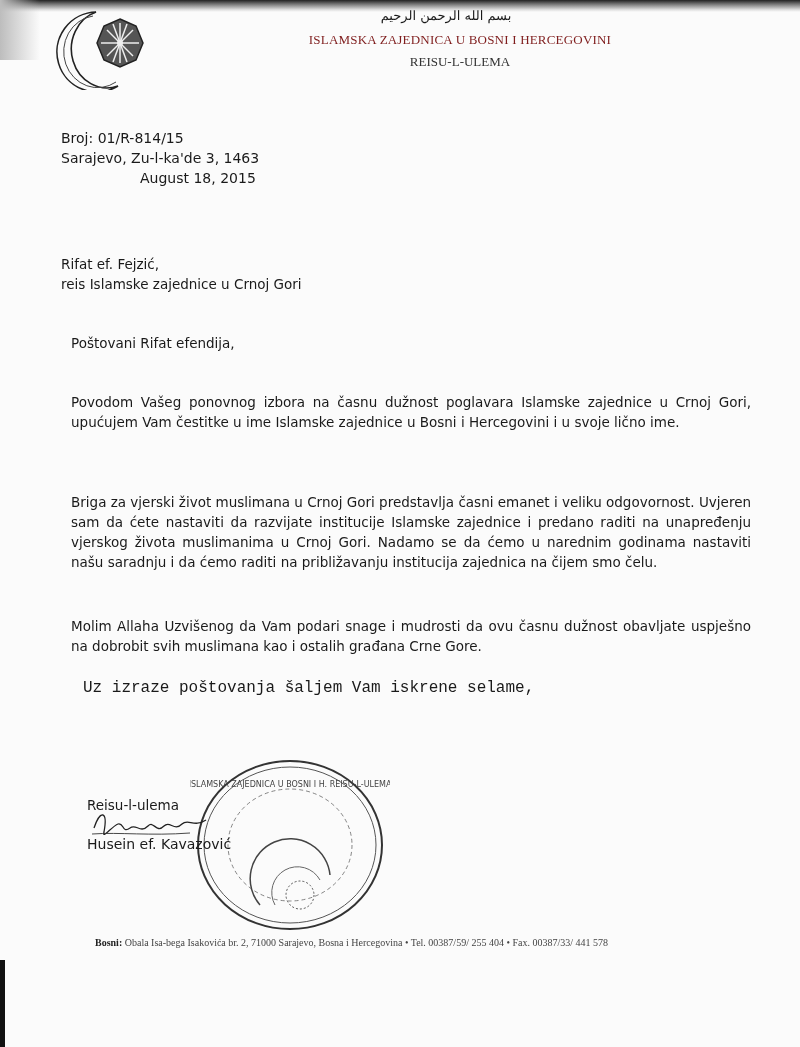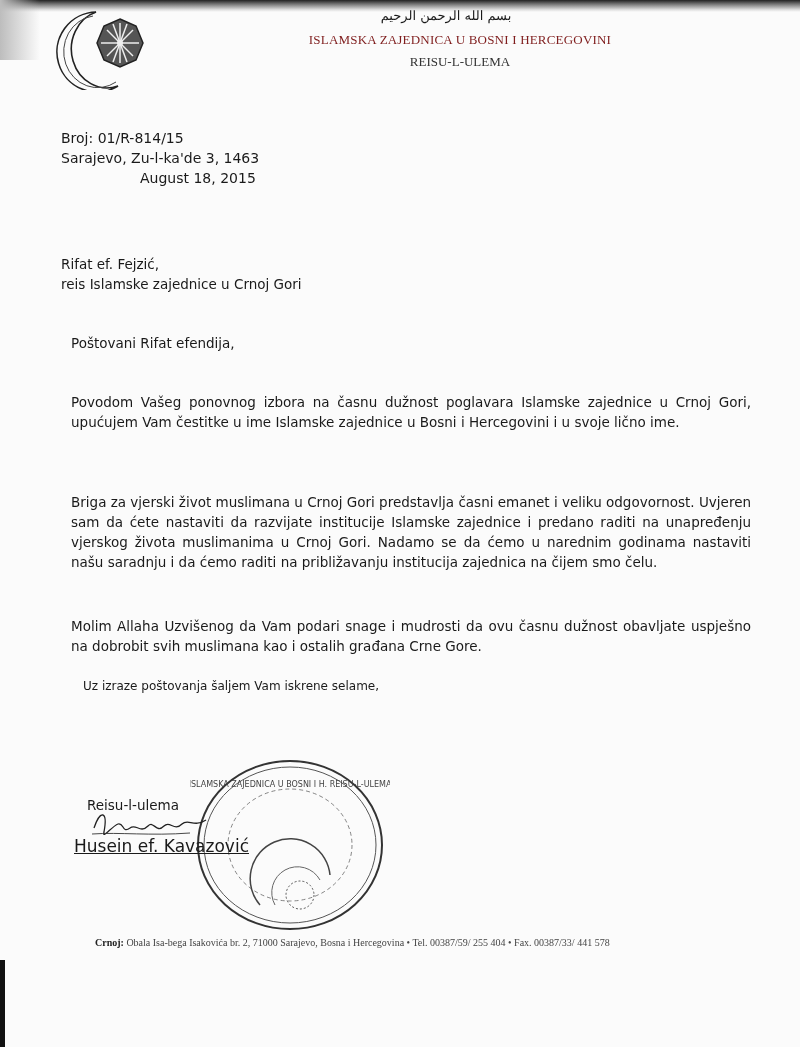--- a/index.html
+++ b/index.html
@@ -39,23 +39,23 @@
   .date { left: 140px; top: 168px; text-align: center; }
   .recipient { position: absolute; left: 61px; top: 254px; font-size: 13.5px; line-height: 20px; }
   .salutation { position: absolute; left: 71px; top: 335px; font-size: 13.5px; }
   .para {
     position: absolute; left: 71px; width: 680px; font-size: 13.5px; line-height: 20px;
     text-align: justify;
   }
   .p1 { top: 368px; margin-top: 24px; }
   .p2 { top: 453px; margin-top: 39px; }
   .p3 { top: 582px; margin-top: 34px; }
-  .closing { position: absolute; left: 83px; top: 679px; font-size: 12px; }
+  .closing { position: absolute; left: 83px; top: 679px; font-size: 16px; font-family: Liberation Mono, monospace; }
   .sig-title { position: absolute; left: 87px; top: 797px; font-size: 13.5px; }
-  .sig-name { position: absolute; left: 74px; top: 836px; font-size: 17px; text-decoration: underline; }
+  .sig-name { position: absolute; left: 87px; top: 836px; font-size: 14px; }
   .signature { position: absolute; left: 90px; top: 806px; width: 120px; height: 36px; }
   .stamp { position: absolute; left: 190px; top: 755px; width: 200px; height: 180px; }
   .footer {
     position: absolute; left: 95px; top: 937px; font-family: "Liberation Serif", serif;
     font-size: 10px; color: #444; white-space: nowrap;
   }
   .footer b { color: #222; }
 </style>
 </head>
 <body>
@@ -111,17 +111,17 @@
 </svg>
 
 <div class="sig-title">Reisu-l-ulema</div>
 <svg class="signature" viewBox="0 0 120 36">
   <path d="M4 22 C10 4, 18 4, 14 26 C12 34, 22 20, 28 18 C34 16, 32 28, 40 22 C46 17, 50 28, 58 20 C64 14, 66 28, 74 20 C80 14, 84 26, 92 18 C98 12, 104 22, 116 14" fill="none" stroke="#222" stroke-width="1.3"></path>
   <path d="M2 28 C30 26, 60 30, 100 27" fill="none" stroke="#333" stroke-width="0.9"></path>
 </svg>
 <div class="sig-name">Husein ef. Kavazović</div>
 
 <div class="footer">
-  <b>Crnoj:</b>
+  <b>Bosni:</b>
   <span>Obala Isa-bega Isakovića br. 2, 71000 Sarajevo, Bosna i Hercegovina</span>
   <span>• Tel. 00387/59/ 255 404</span>
   <span>• Fax. 00387/33/ 441 578</span>
 </div>
 
 </body></html>

